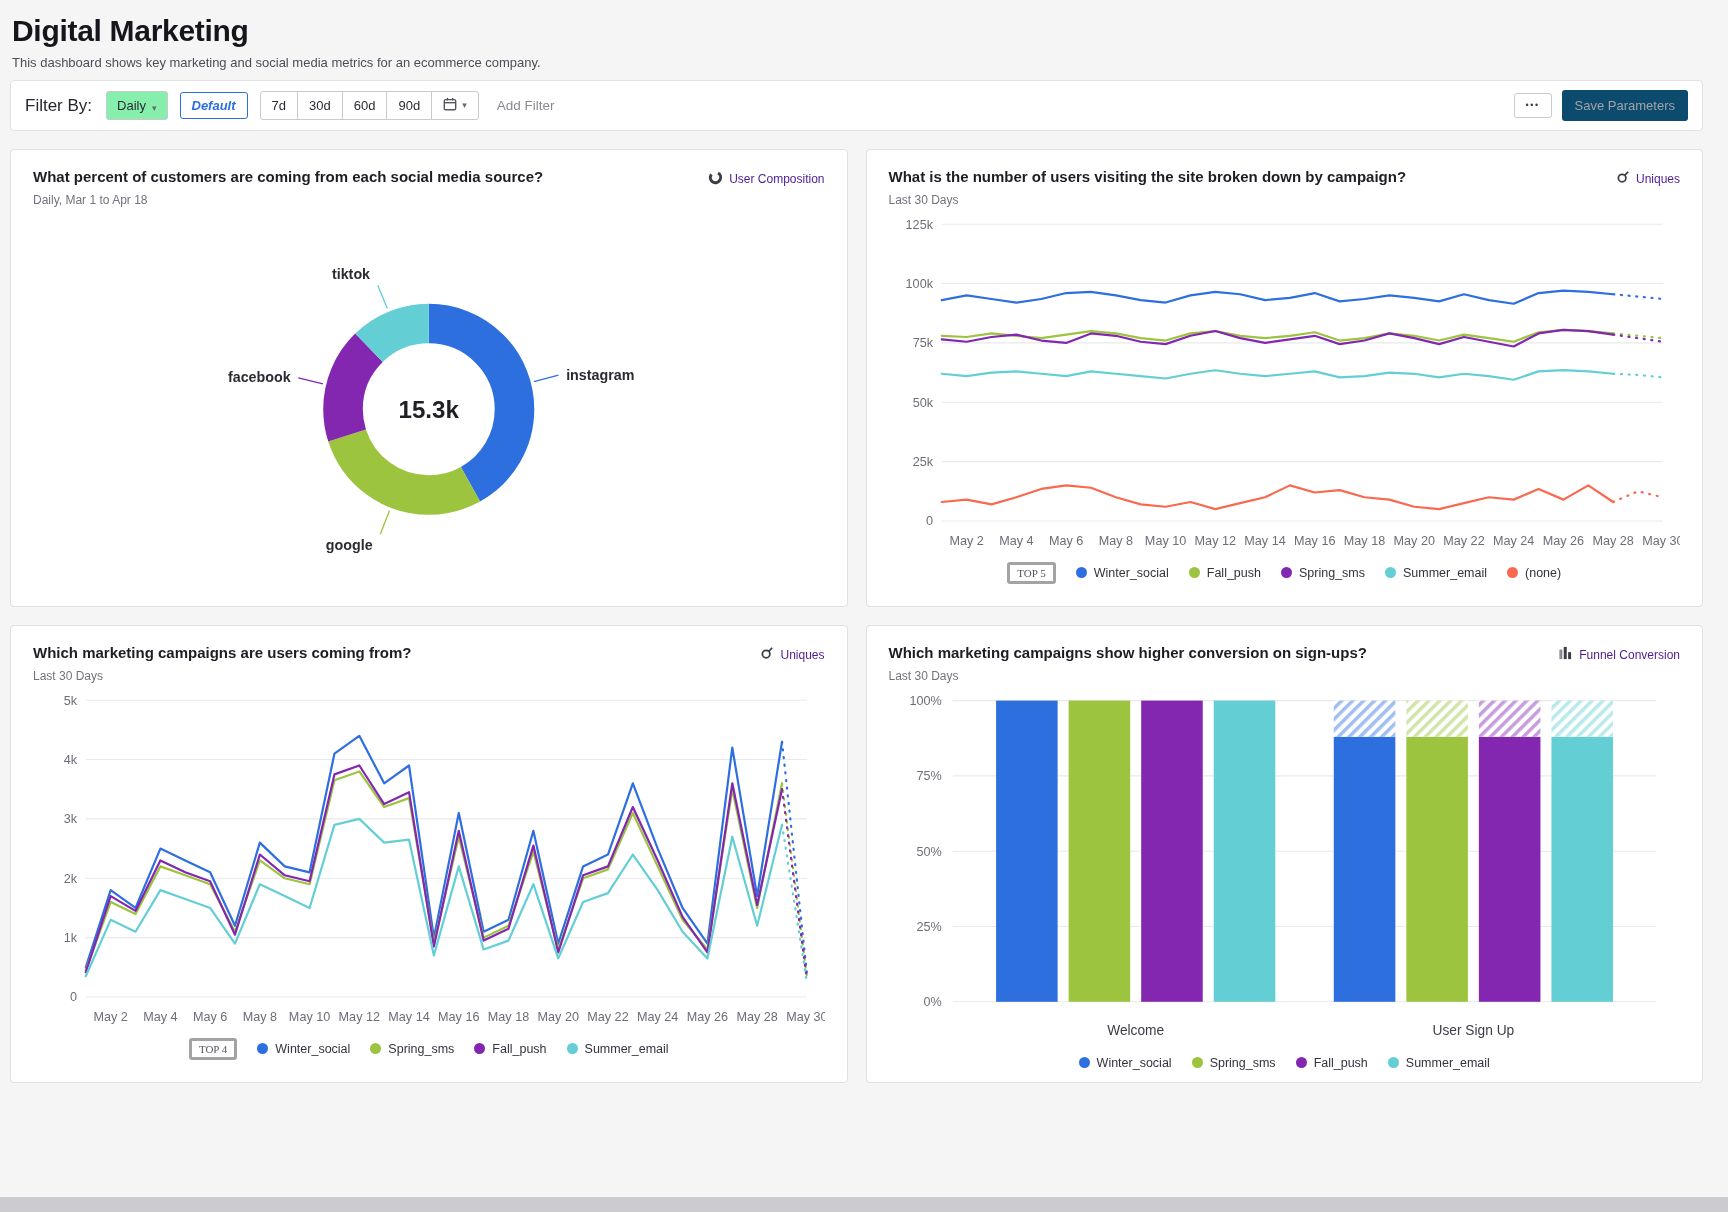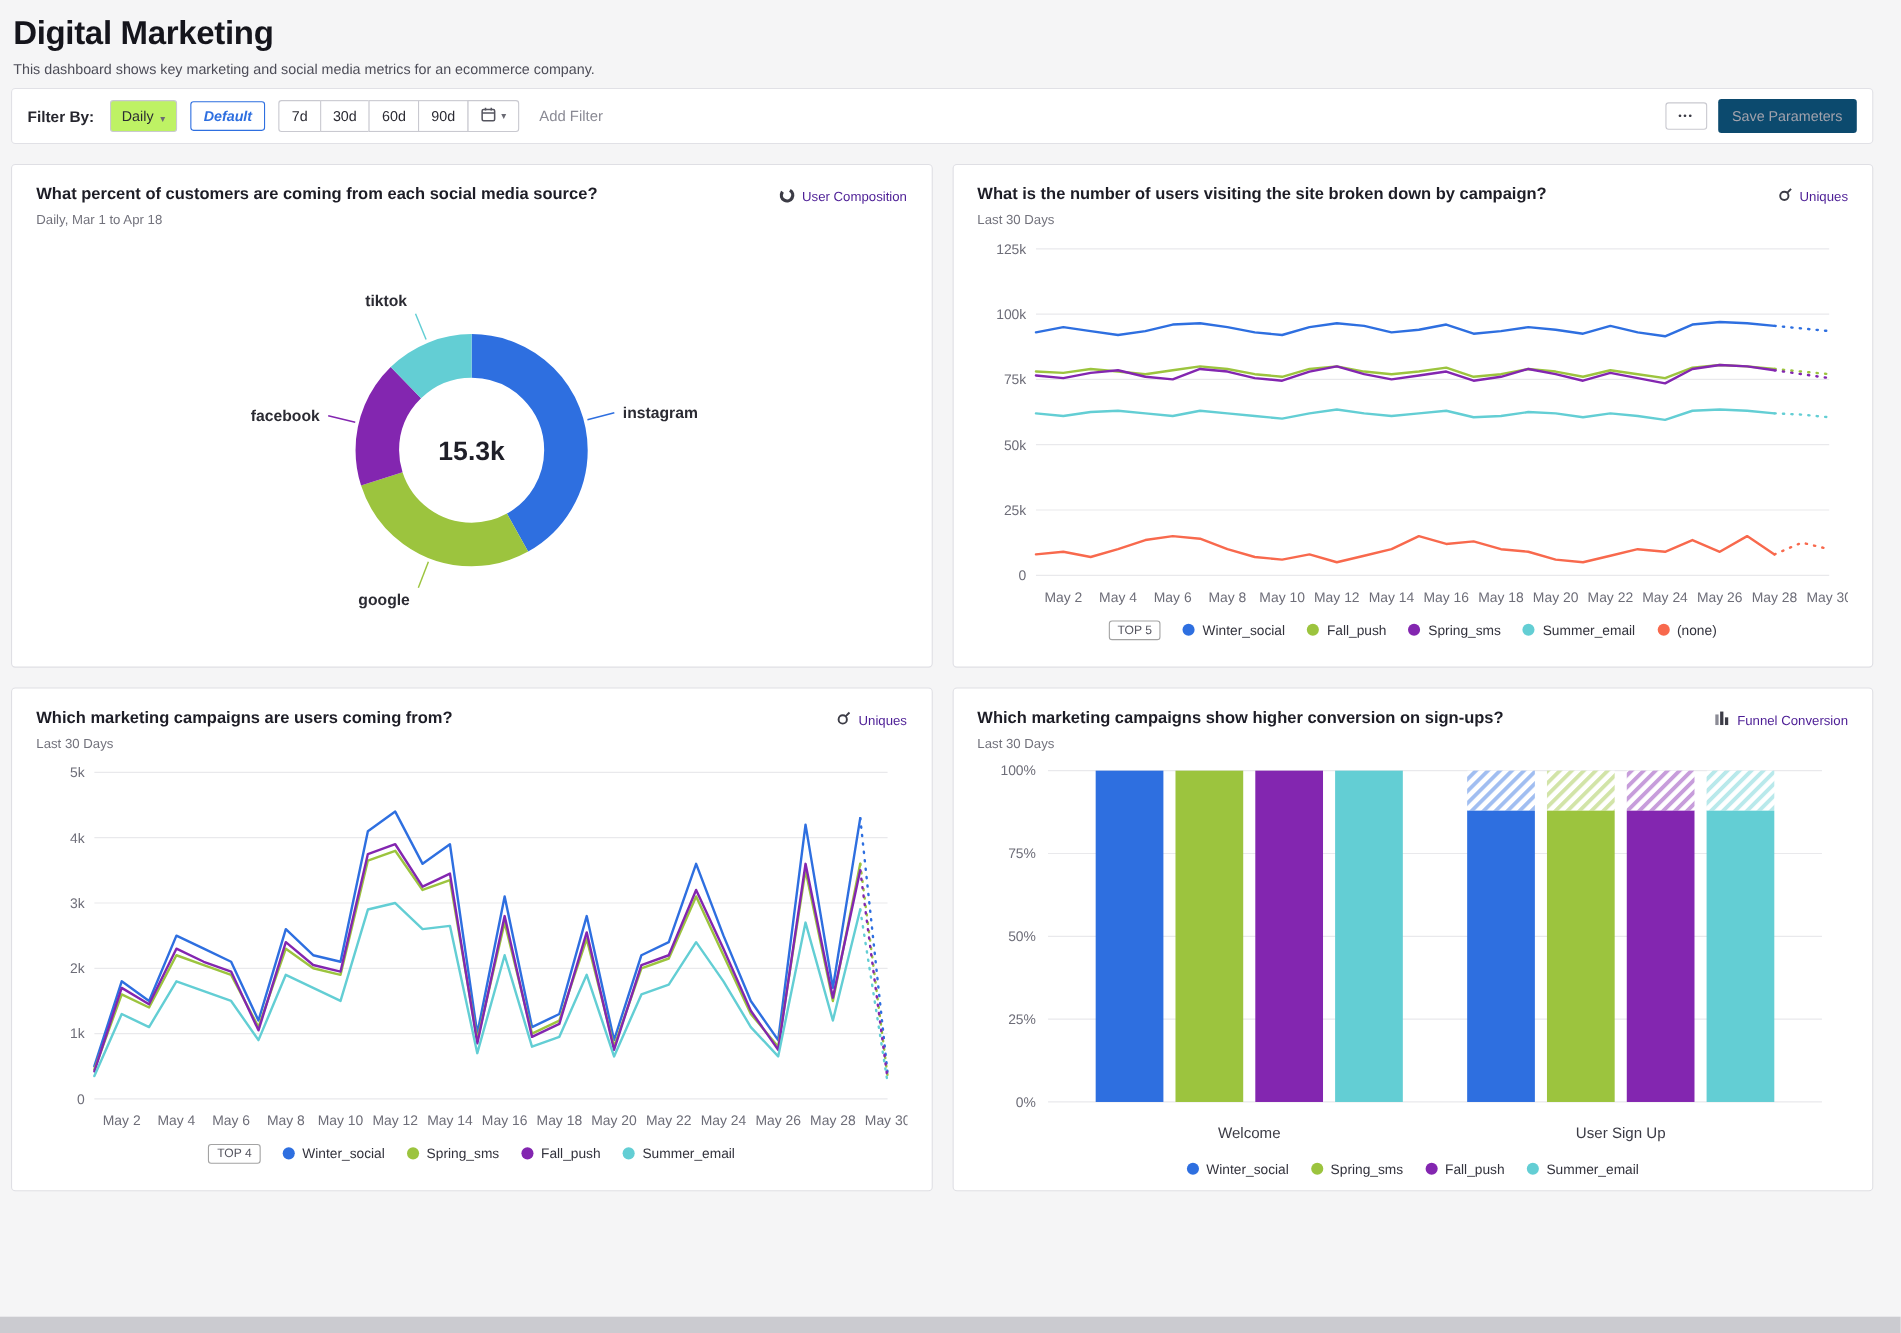--- a/index.html
+++ b/index.html
@@ -13,22 +13,22 @@
   }
   .content { width:1693px; margin:0 0 0 10px; }
   .page-header { padding:14px 2px 10px 2px; }
   .page-header h1 { font-size:30px; font-weight:bold; color:#15151c; letter-spacing:-0.3px; }
   .page-header p { font-size:13px; color:#4d4d58; margin-top:7px; }
 
   .filter-card {
     background:#fff; border:1px solid #e1e1e6; border-radius:4px;
     padding:9px 14px; display:flex; align-items:center; margin-bottom:18px;
   }
-  .fb-label { font-size:14px; font-weight:bold; margin-right:14px; color:#26262e; }
-  .ctl { background:#bef264; border:1px solid #c9c9d0; border-radius:3px; padding:6px 10px;
+  .fb-label { font-size:17px; font-weight:normal; margin-right:14px; color:#26262e; }
+  .ctl { background:#86efac; border:1px solid #c9c9d0; border-radius:3px; padding:6px 10px;
          font-size:13px; color:#2b2b33; display:inline-flex; align-items:flex-end; gap:6px; cursor:pointer; }
   .caret { font-size:9px; color:#6a6a74; line-height:1; }
   .default-btn { background:#fff; border:1.5px solid #2e6fe0; color:#2e6fe0; border-radius:3px;
                  padding:5px 11px; font-size:13px; font-weight:bold; margin:0 12px; cursor:pointer;font-style:italic; }
   .segment { display:flex; }
   .seg { background:#fff; border:1px solid #c9c9d0; padding:5px 11px; font-size:13px;
          margin-left:-1px; cursor:pointer; color:#2b2b33; display:inline-flex; align-items:center; gap:5px; }
   .seg.first { border-radius:3px 0 0 3px; margin-left:0; }
   .seg.last  { border-radius:0 3px 3px 0; }
   .add-filter { color:#8a8a94; margin-left:18px; font-size:13.5px; cursor:pointer; background:none; border:none; }
@@ -49,21 +49,21 @@
   svg.chart { width:100%; height:auto; display:block; }
 
   .tick { font-size:11.5px; fill:#6d6d78; }
   .tick-dark { font-size:12.5px; fill:#3c3c46; }
   .grid-line { stroke:#e9e9ec; stroke-width:1; }
   .donut-label { font-size:13px; font-weight:bold; fill:#2b2b33; }
   .donut-center { font-size:22px; font-weight:bold; fill:#1f1f28; }
 
   .legend { display:flex; gap:20px; align-items:center; justify-content:center; margin-top:8px;
             font-size:12.5px; color:#33333d; }
-  .legend-badge { border:1px solid #a3a3a3; border-radius:3px; padding:2px 7px; font-size:11px; color:#55555f; }
+  .legend-badge { border:3px solid #a3a3a3; border-radius:3px; padding:2px 7px; font-size:11px; color:#55555f;font-family:Liberation Serif, serif; }
   .legend-item { display:inline-flex; align-items:center; gap:7px; cursor:pointer; }
   .dot { width:11px; height:11px; border-radius:50%; display:inline-block; }
 
   .bottom-strip { position:absolute; left:0; right:0; bottom:0; height:15px; background:#cbcbd0; }
 </style>
 </head>
 <body>
 
 <div class="content">
 

